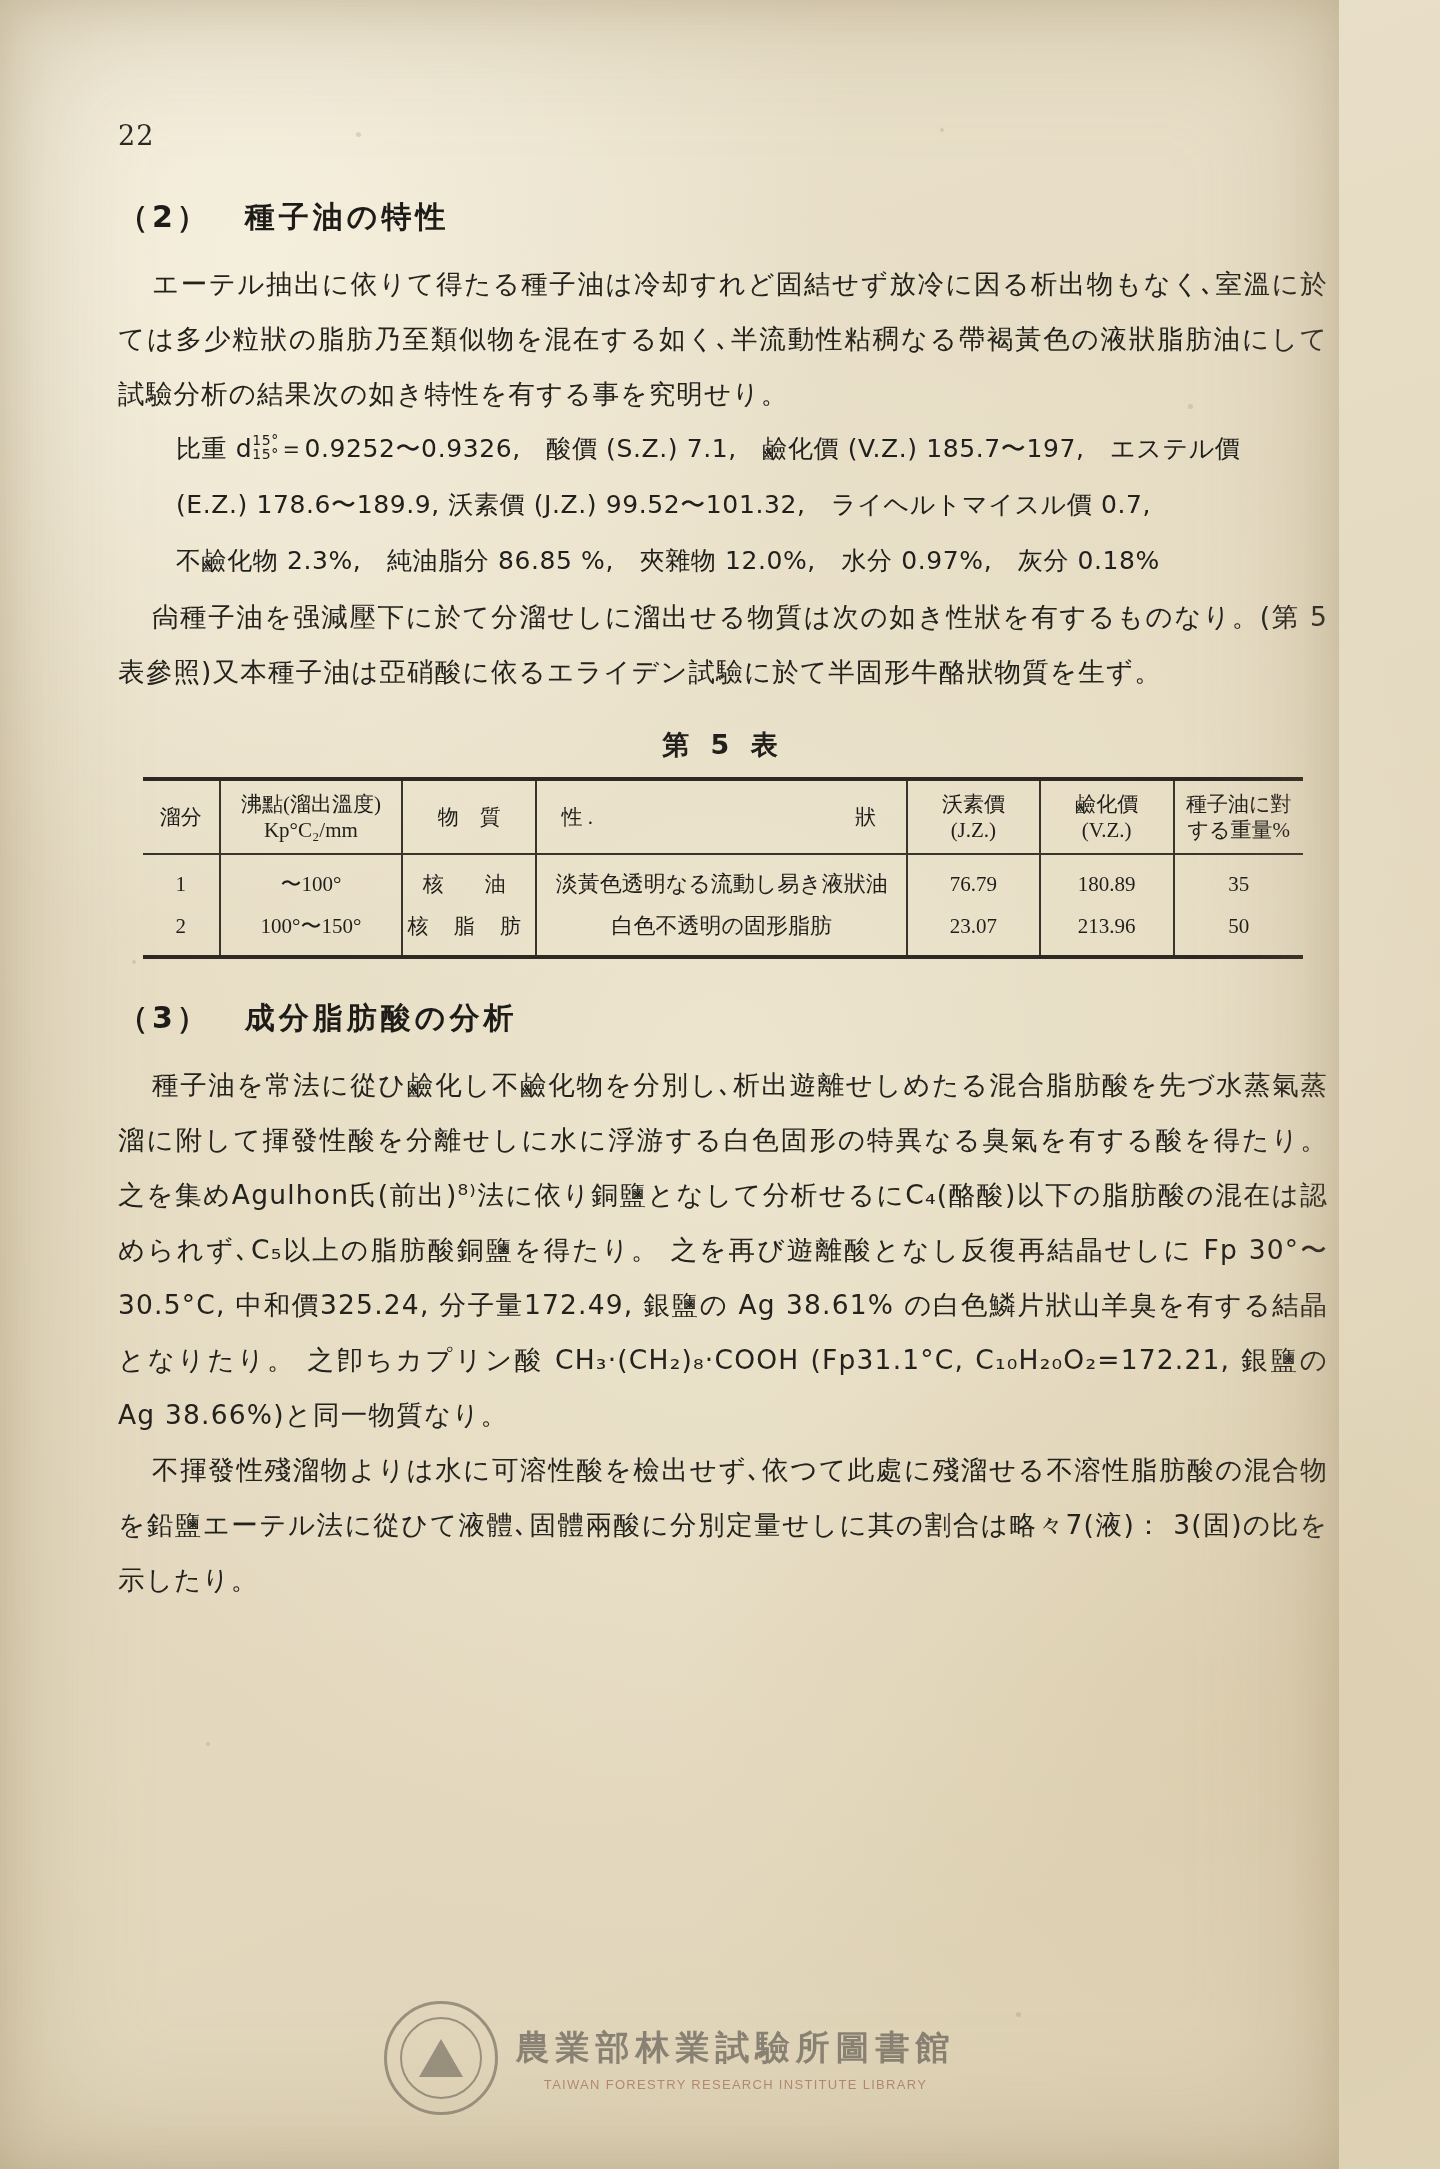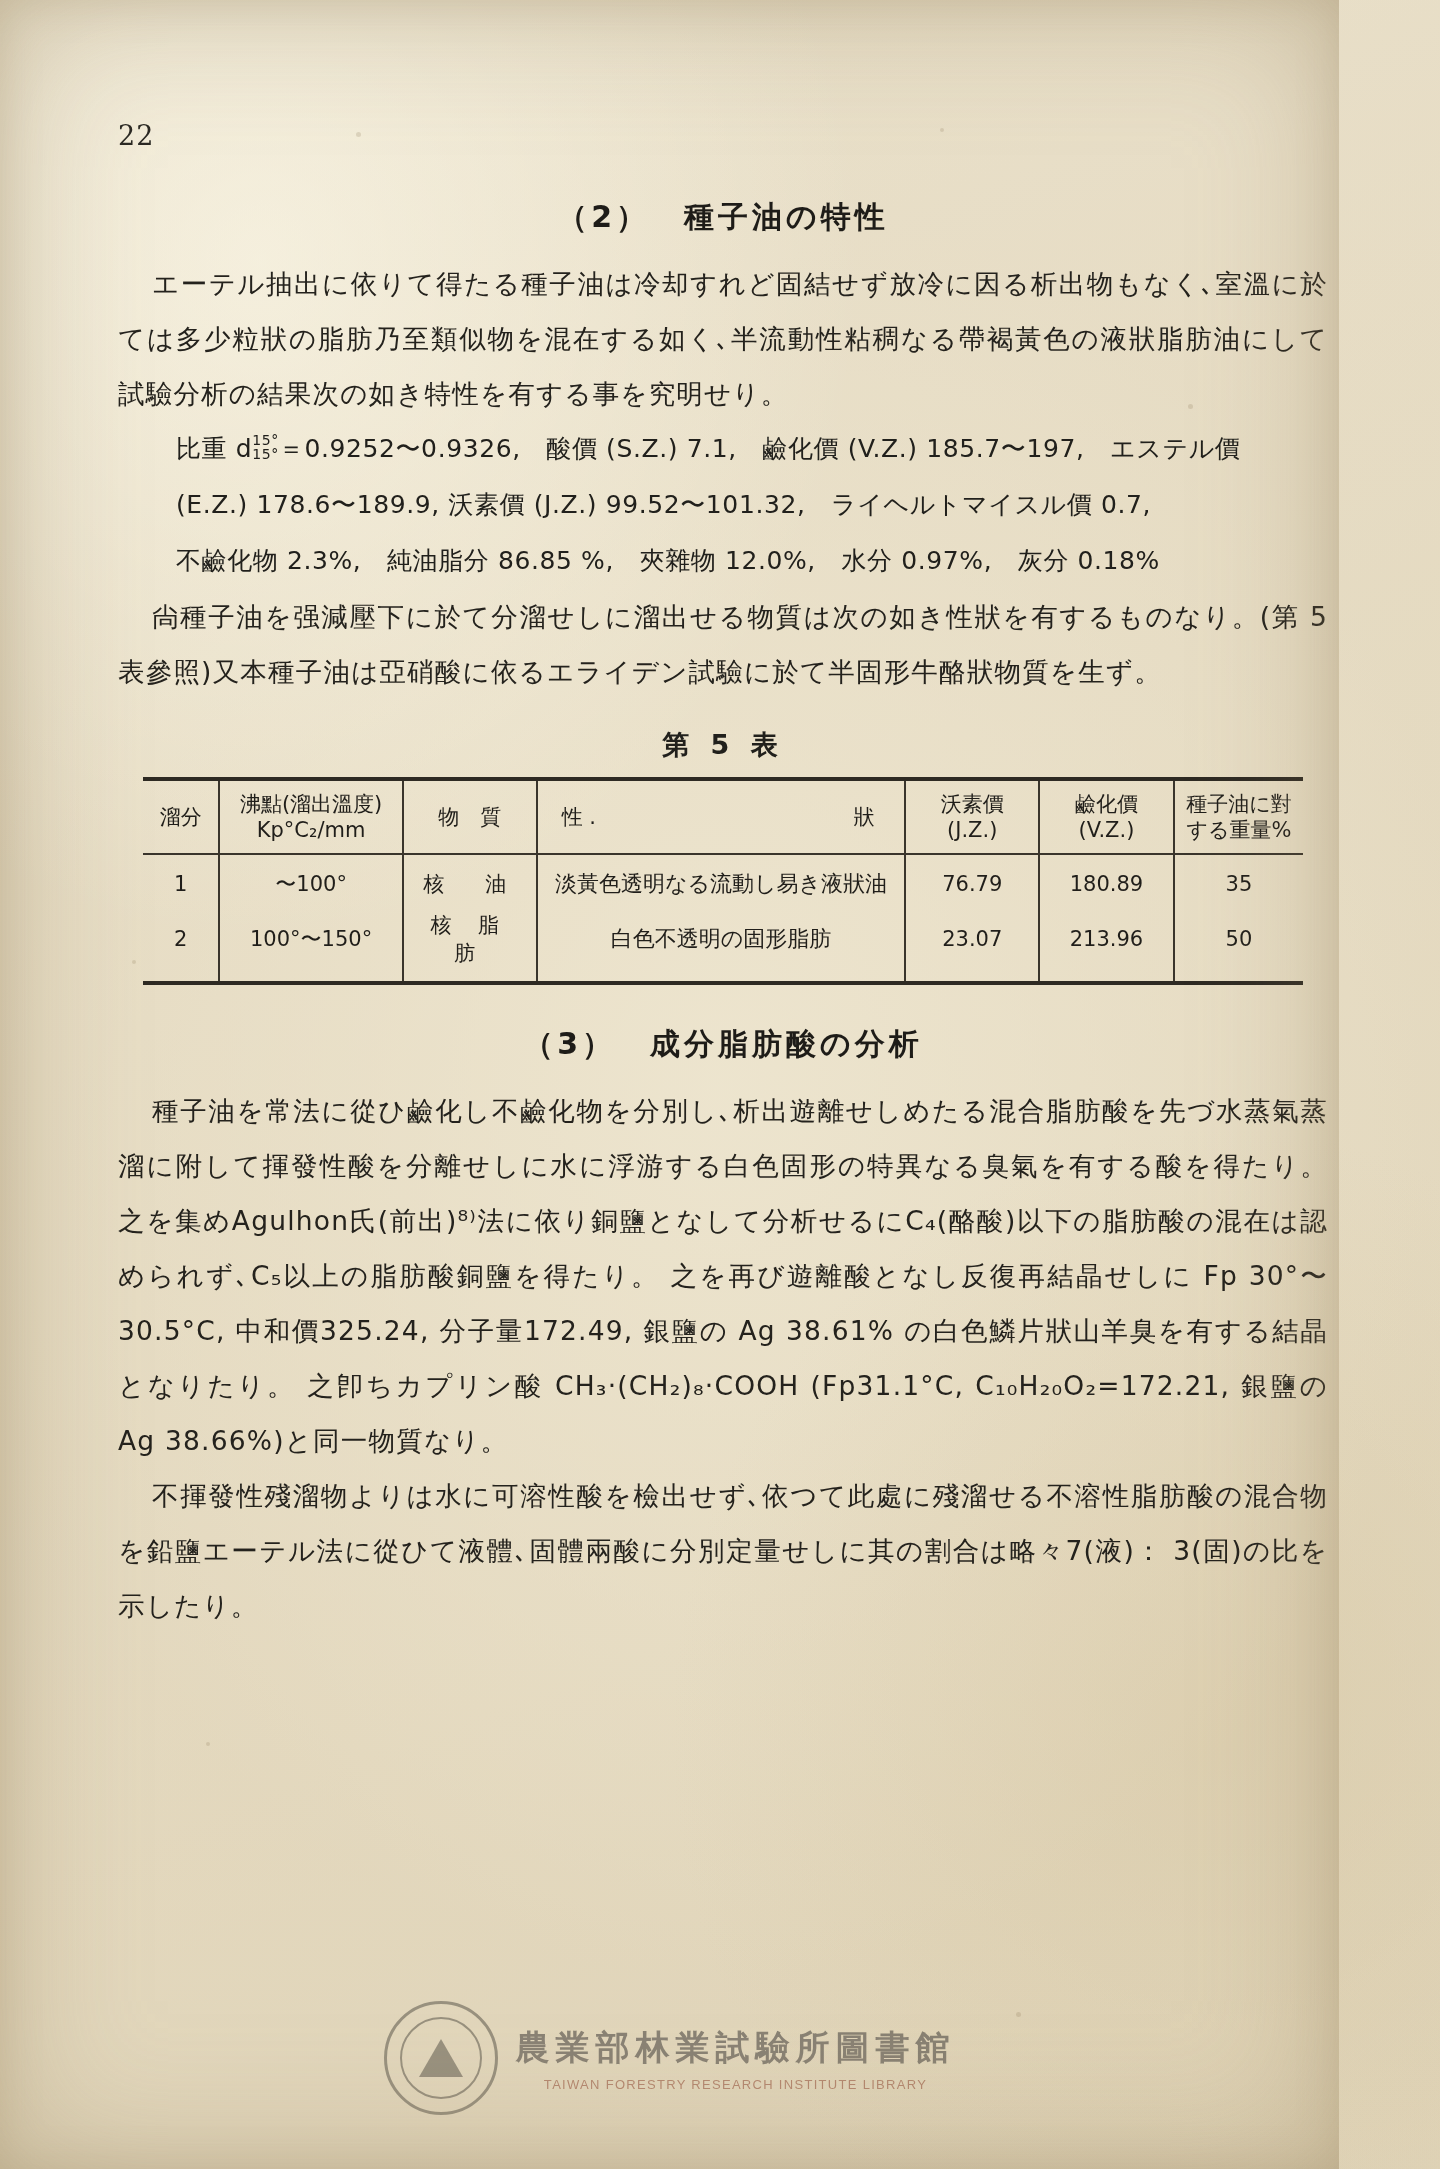--- a/index.html
+++ b/index.html
@@ -64,21 +64,20 @@
     font-family: "DejaVu Sans", sans-serif;
     font-size: 26.5px;
     line-height: 55px;
     color: #24221d;
     letter-spacing: 1.2px;
     text-align: justify;
   }
   .indent { text-indent: 34px; }
 
   .section-head {
-    text-align: center;
     font-size: 30px;
     font-weight: bold;
     letter-spacing: 4px;
     margin: 20px 0 18px 0;
     color: #1e1c18;
   }
 
   .data-line {
     font-size: 25px;
     line-height: 56px;
@@ -101,20 +100,21 @@
     letter-spacing: 6px;
     margin: 28px 0 14px 0;
   }
 
   table.data {
     border-collapse: collapse;
     width: 1160px;
     margin: 8px auto;
     font-size: 21px;
     color: #201e1a;
+    font-family: Liberation Serif, serif;
   }
   table.data td, table.data th {
     border-left: 2px solid #3a352c;
     border-right: 2px solid #3a352c;
     padding: 6px 4px;
     text-align: center;
     font-weight: normal;
   }
   table.data thead th {
     border-top: 4px solid #2e2a23;

